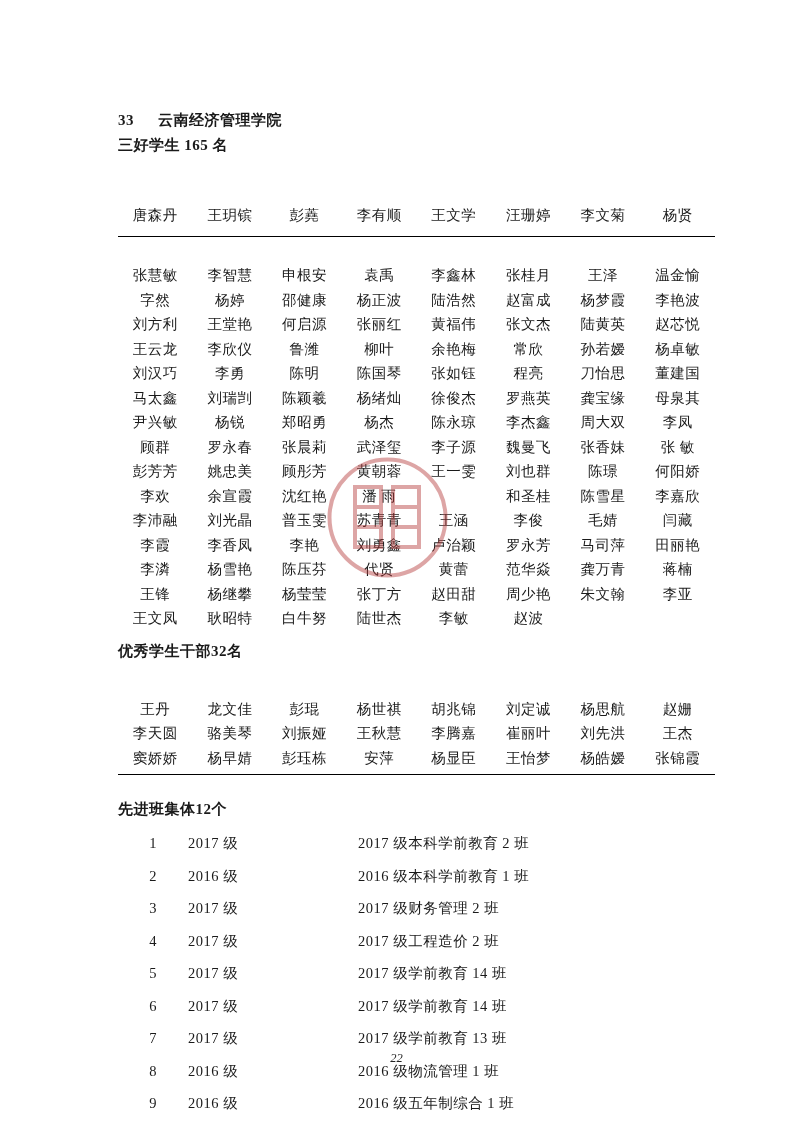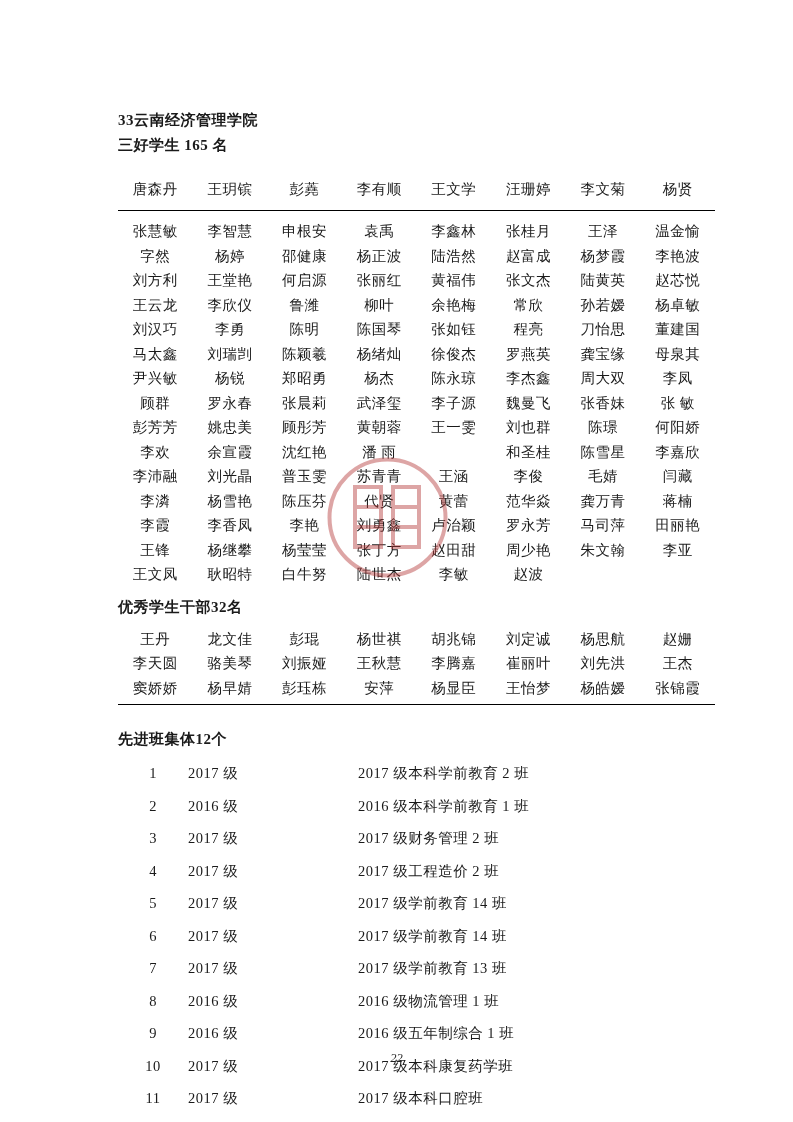--- a/index.html
+++ b/index.html
@@ -22,36 +22,37 @@
     box-sizing: border-box;
     padding: 108px 78px 0 118px;
   }
   .doc-title {
     font-weight: bold;
     font-size: 15px;
     letter-spacing: 0.5px;
     line-height: 1.65;
   }
   .doc-title .num {
-    margin-right: 0;
+    margin-right: 24px;
   }
   .section-heading {
     font-weight: bold;
     font-size: 15px;
     letter-spacing: 0.5px;
     line-height: 1.6;
   }
   .spacer-8 { height: 8px; }
   .spacer-14 { height: 14px; }
   .spacer-20 { height: 20px; }
 
   table.names {
     border-collapse: collapse;
     width: 100%;
     table-layout: fixed;
+    margin-top: 26px;
   }
   table.names td {
     text-align: center;
     font-size: 14.5px;
     line-height: 1.0;
     padding: 5px 0 5px 0;
     white-space: nowrap;
     letter-spacing: 0.5px;
   }
   table.names.header-row td {
@@ -242,38 +243,38 @@
       <td>李沛融</td>
       <td>刘光晶</td>
       <td>普玉雯</td>
       <td>苏青青</td>
       <td>王涵</td>
       <td>李俊</td>
       <td>毛婧</td>
       <td>闫藏</td>
     </tr>
     <tr>
+      <td>李霞</td>
+      <td>李香凤</td>
+      <td>李艳</td>
+      <td>刘勇鑫</td>
+      <td>卢治颖</td>
+      <td>罗永芳</td>
+      <td>马司萍</td>
+      <td>田丽艳</td>
+    </tr>
+    <tr>
       <td>李潾</td>
       <td>杨雪艳</td>
       <td>陈压芬</td>
       <td>代贤</td>
       <td>黄蕾</td>
       <td>范华焱</td>
       <td>龚万青</td>
       <td>蒋楠</td>
-    </tr>
-    <tr>
-      <td>李霞</td>
-      <td>李香凤</td>
-      <td>李艳</td>
-      <td>刘勇鑫</td>
-      <td>卢治颖</td>
-      <td>罗永芳</td>
-      <td>马司萍</td>
-      <td>田丽艳</td>
     </tr>
     <tr>
       <td>王锋</td>
       <td>杨继攀</td>
       <td>杨莹莹</td>
       <td>张丁方</td>
       <td>赵田甜</td>
       <td>周少艳</td>
       <td>朱文翰</td>
       <td>李亚</td>

